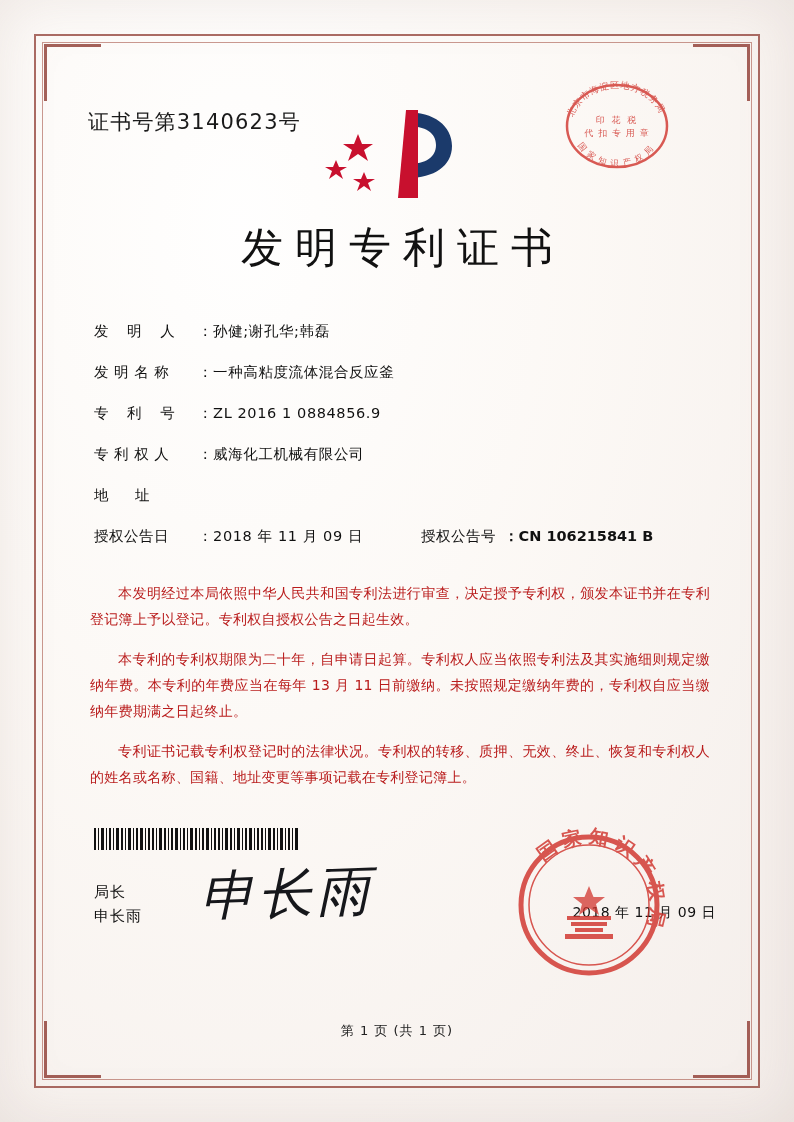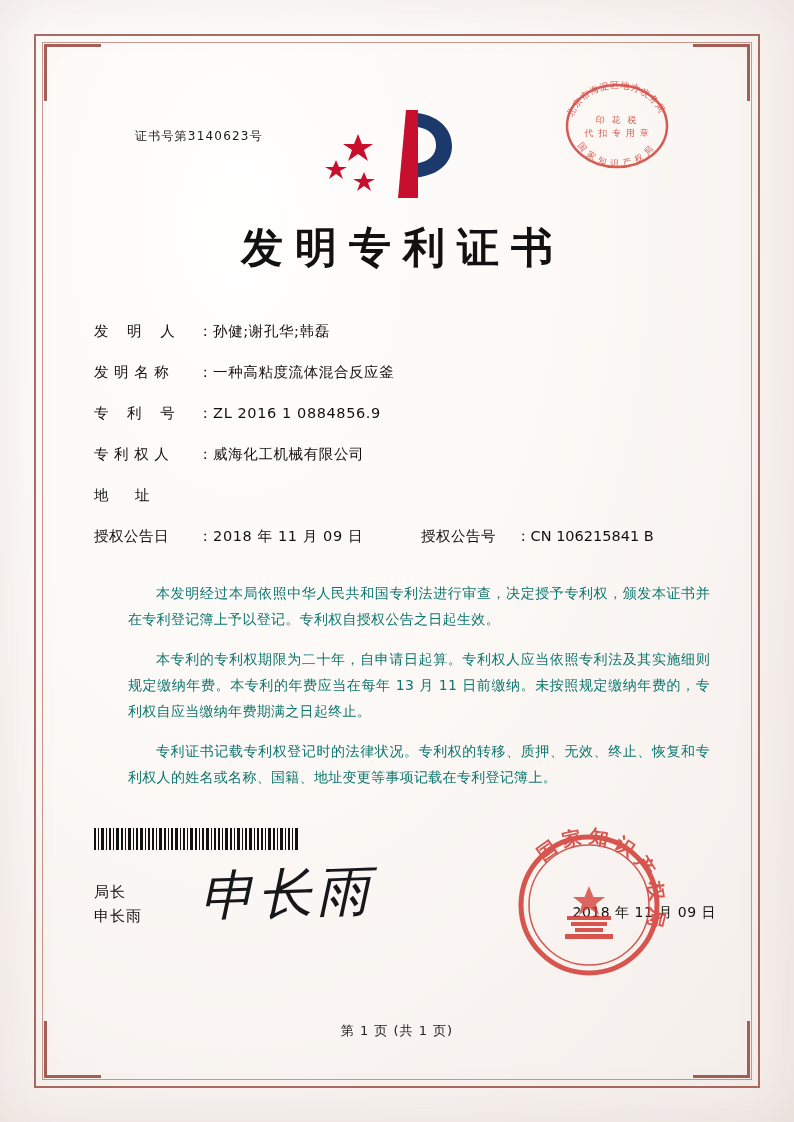--- a/index.html
+++ b/index.html
@@ -68,26 +68,25 @@
     position: absolute;
     left: 60px;
     top: 60px;
     right: 60px;
     bottom: 60px;
   }
 
   .cert-no {
     position: absolute;
     left: 28px;
-    top: 68px;
-    font-size: 12px;
+    top: 48px;
+    font-size: 21px;
     color: #1a1a1a;
     letter-spacing: 1.2px;
     font-family: "DejaVu Sans", sans-serif;
-    margin-left: 47px;
   }
 
   
   .logo {
     position: absolute;
     left: 50%;
     transform: translateX(-50%);
     top: 38px;
     width: 150px;
     height: 108px;
@@ -96,21 +95,21 @@
   .title {
     position: absolute;
     left: 0;
     right: 0;
     top: 160px;
     text-align: center;
     font-size: 42px;
     letter-spacing: 12px;
     color: #111;
     font-family: "DejaVu Sans", sans-serif;
-    font-weight: bold;
+    font-weight: normal;
     text-indent: 12px;
   }
 
   .fields {
     position: absolute;
     left: 34px;
     right: 20px;
     top: 262px;
     font-size: 14.5px;
     color: #111;
@@ -130,34 +129,34 @@
   .field-label.sp2 { letter-spacing: 7px; }
   .field-label.sp3 { letter-spacing: 11px; }
   .field-value {
     letter-spacing: 0.6px;
   }
   .field-row.dual .second-label {
     margin-left: 58px;
     letter-spacing: 0.5px;
   }
   .field-row.dual .second-value {
-    margin-left: 20px;
+    margin-left: 8px;
+    font-weight: bold;
   }
 
   .body-text {
     position: absolute;
     left: 30px;
     right: 24px;
     top: 520px;
     font-size: 14px;
     line-height: 26px;
-    color: #0f766e;
+    color: #b91c1c;
     font-family: "DejaVu Sans", sans-serif;
     text-align: justify;
-    margin-left: 38px;
   }
   .body-text p {
     margin: 0 0 14px 0;
     text-indent: 28px;
     letter-spacing: 0.3px;
   }
 
   .barcode {
     position: absolute;
     left: 34px;

